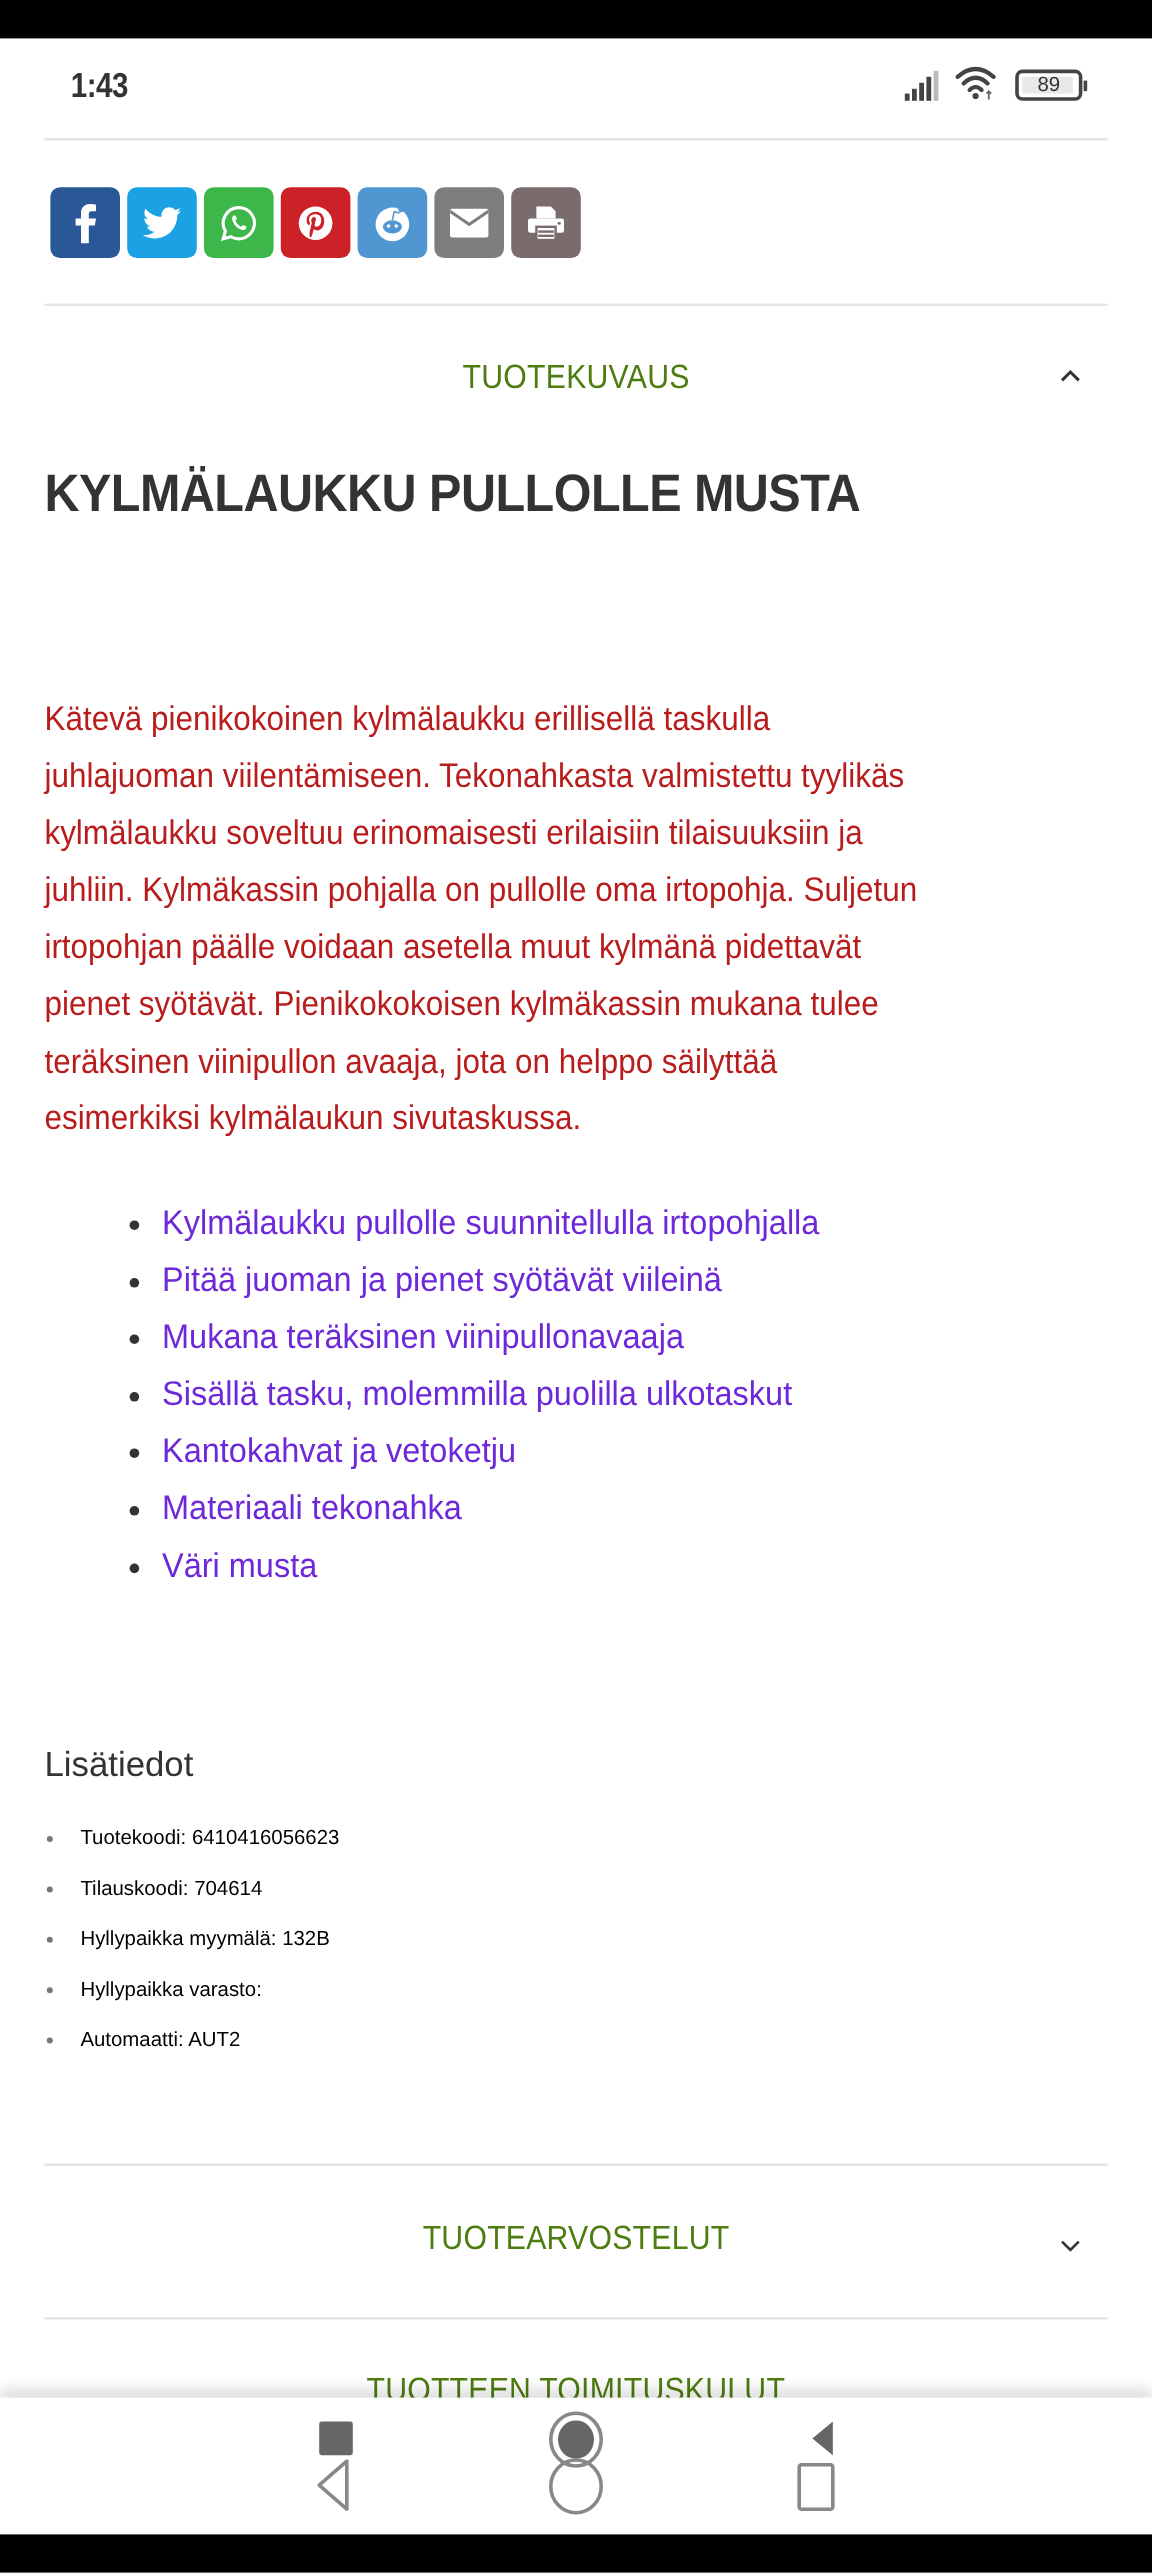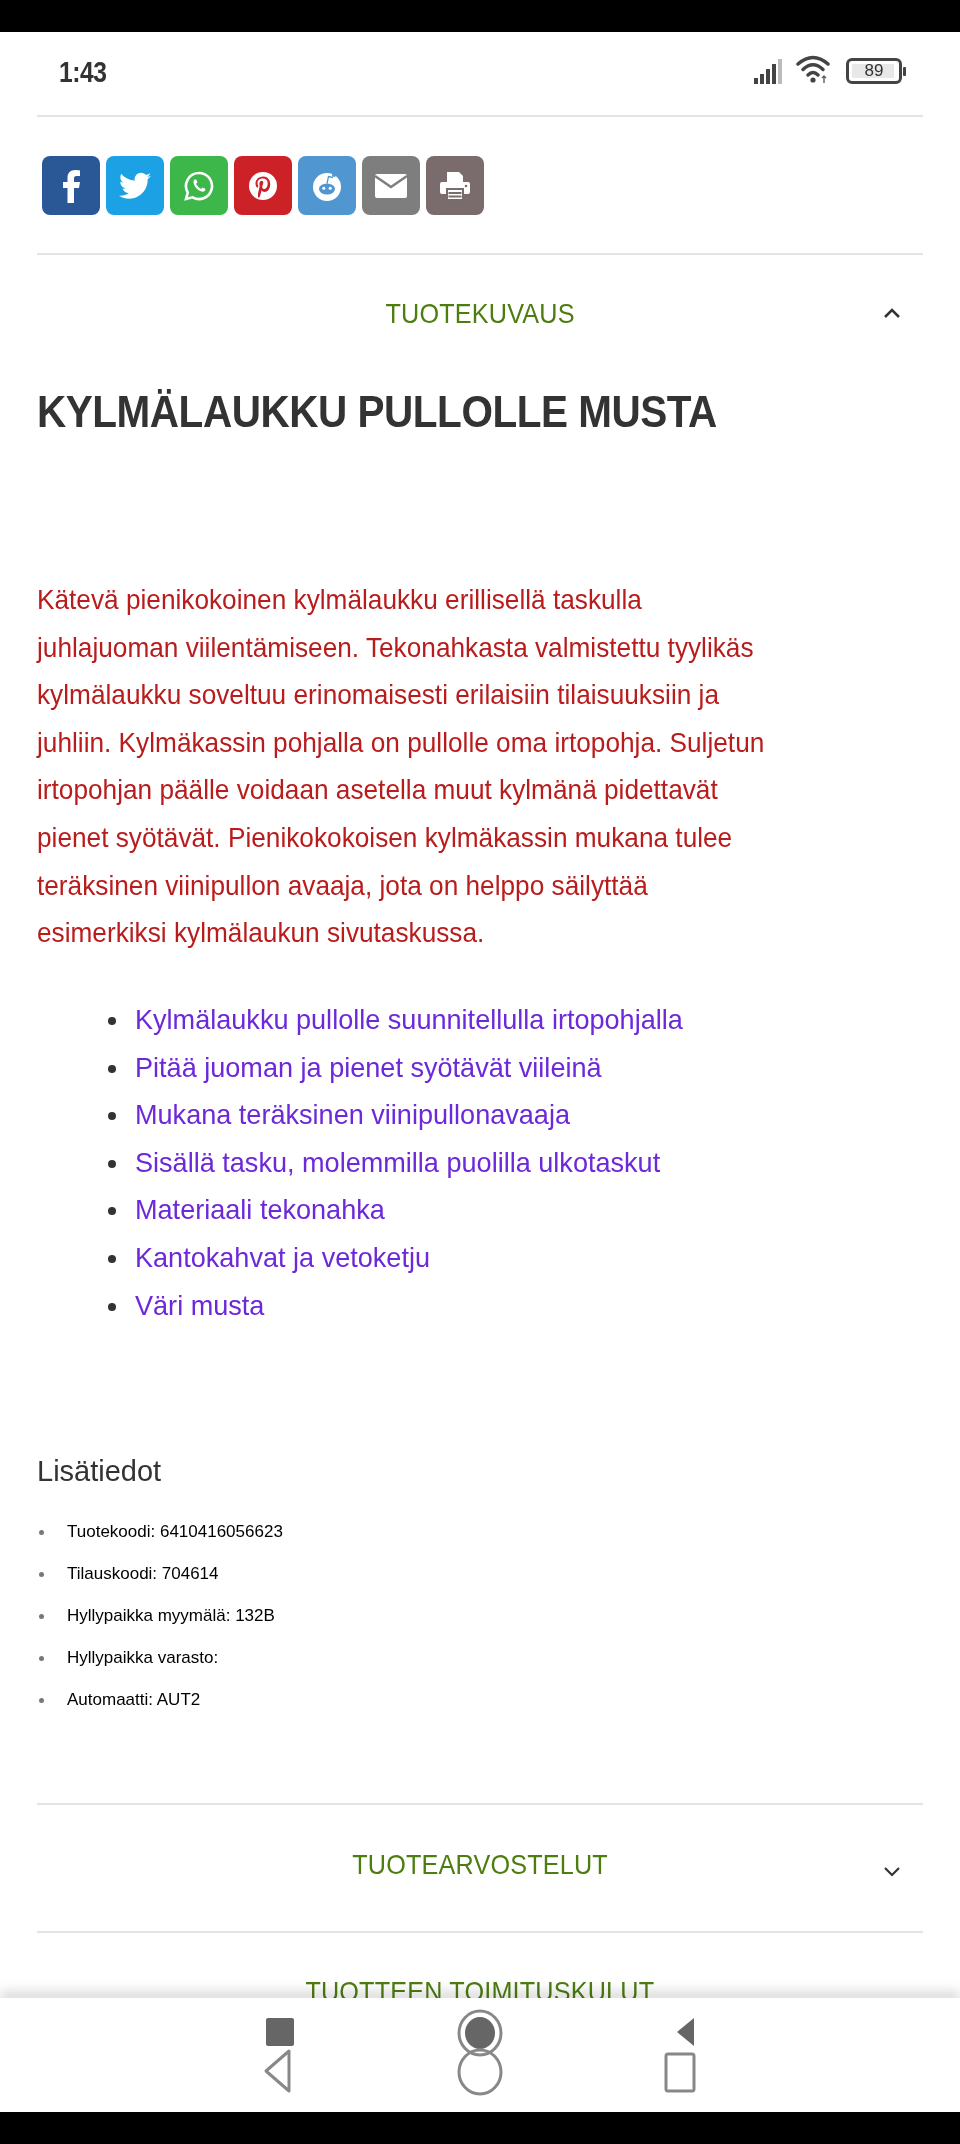--- a/index.html
+++ b/index.html
@@ -135,22 +135,22 @@
   <span class="ln">pienet syötävät. Pienikokokoisen kylmäkassin mukana tulee</span>
   <span class="ln">teräksinen viinipullon avaaja, jota on helppo säilyttää</span>
   <span class="ln">esimerkiksi kylmälaukun sivutaskussa.</span>
 </div>
 
 <ul class="bullets">
   <li><span class="t">Kylmälaukku pullolle suunnitellulla irtopohjalla</span></li>
   <li><span class="t">Pitää juoman ja pienet syötävät viileinä</span></li>
   <li><span class="t">Mukana teräksinen viinipullonavaaja</span></li>
   <li><span class="t">Sisällä tasku, molemmilla puolilla ulkotaskut</span></li>
+  <li><span class="t">Kantokahvat ja vetoketju</span></li>
   <li><span class="t">Materiaali tekonahka</span></li>
-  <li><span class="t">Kantokahvat ja vetoketju</span></li>
   <li><span class="t">Väri musta</span></li>
 </ul>
 
 <div class="info-title">Lisätiedot</div>
 <ul class="info">
   <li>Tuotekoodi: 6410416056623</li>
   <li>Tilauskoodi: 704614</li>
   <li>Hyllypaikka myymälä: 132B</li>
   <li>Hyllypaikka varasto:</li>
   <li>Automaatti: AUT2</li>

